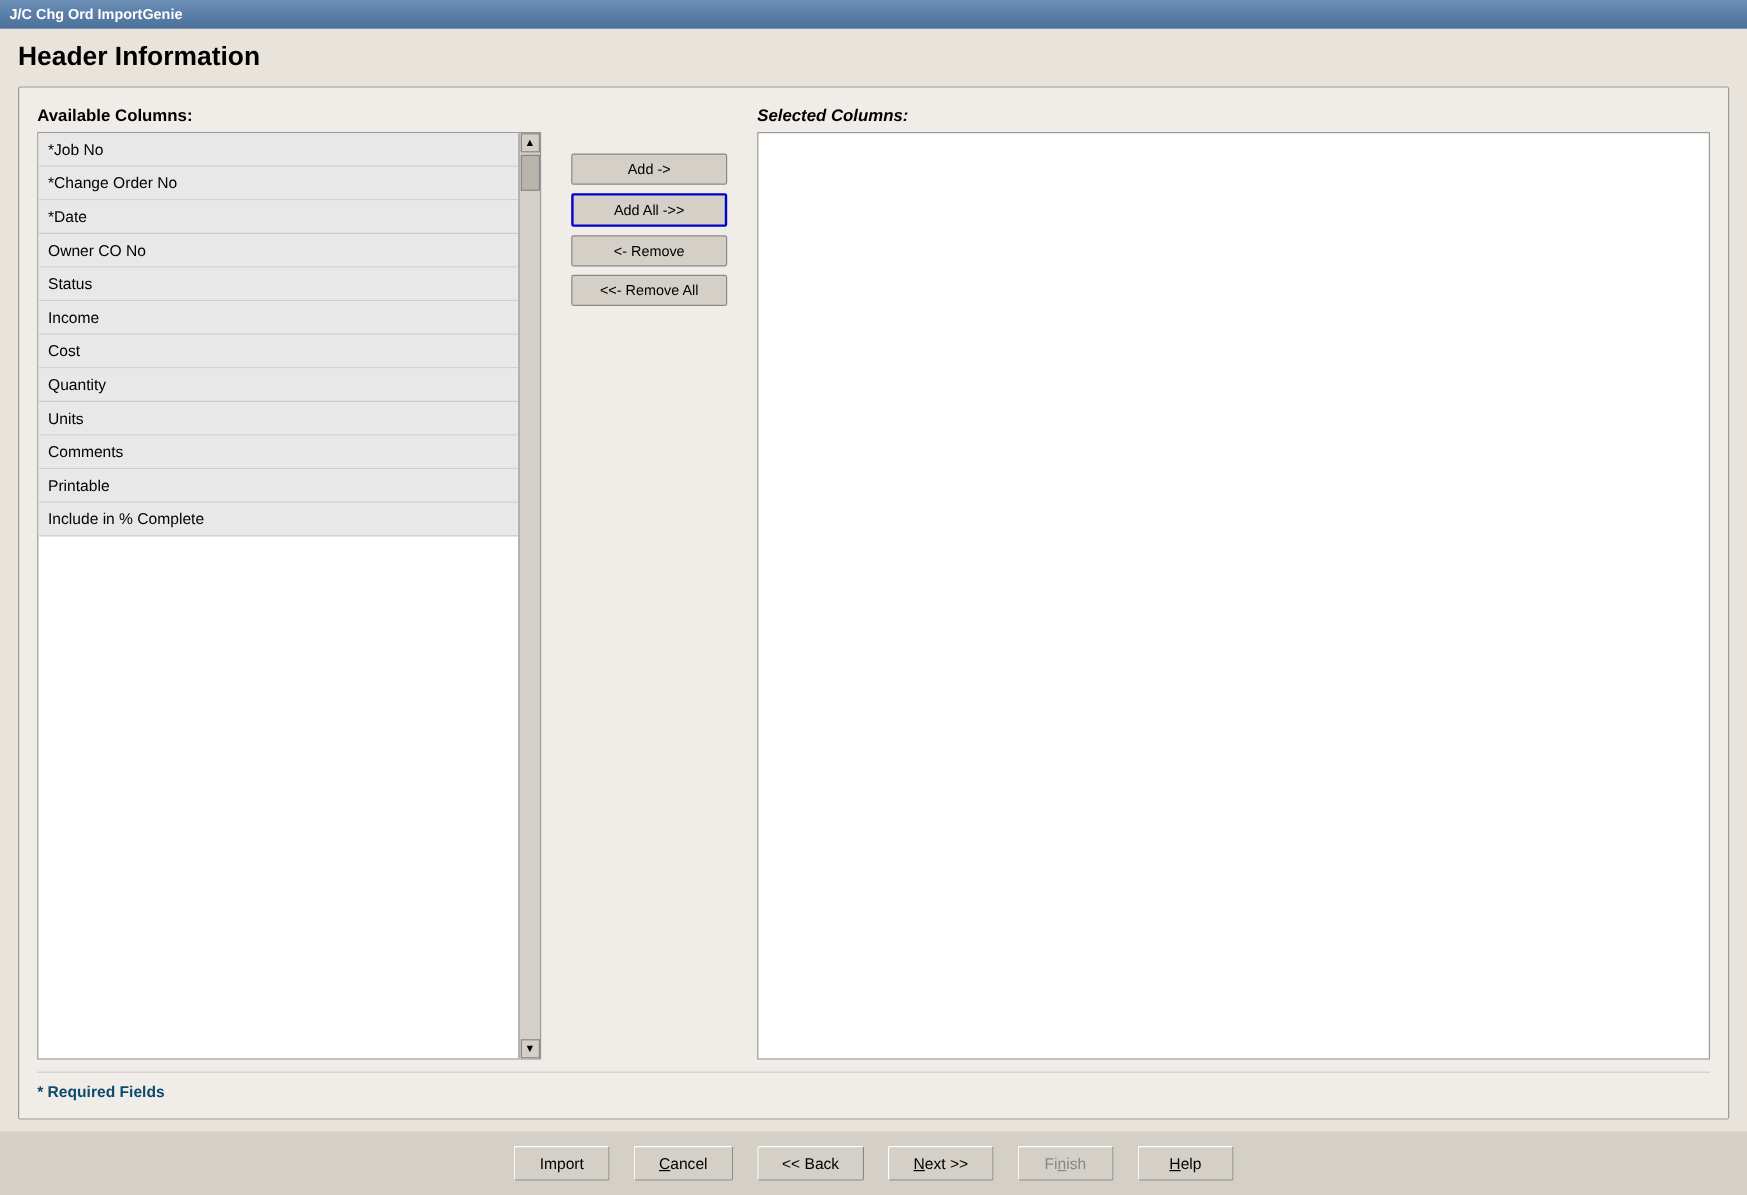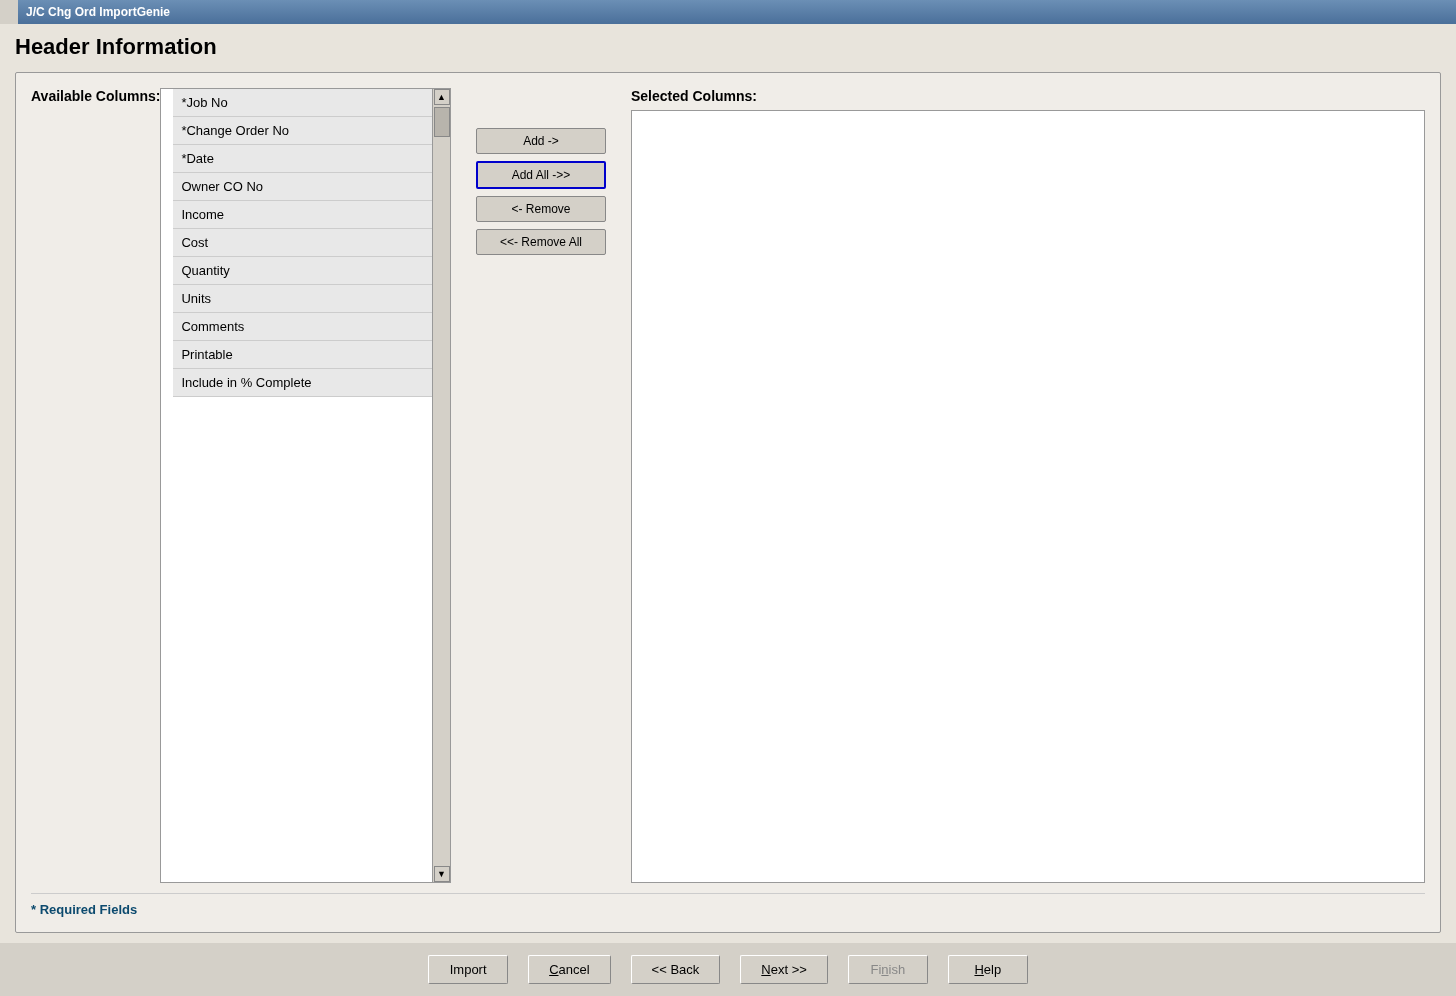--- a/index.html
+++ b/index.html
@@ -20,21 +20,20 @@
 
     .title-bar {
       background: linear-gradient(to bottom, #6b8fb5, #4a6f9a);
       color: white;
       padding: 4px 8px;
       font-size: 12px;
       font-weight: bold;
       height: 24px;
       display: flex;
       align-items: center;
-      margin-left: 18px;
     }
 
     .main-container {
       flex: 1;
       background: #e8e4dc;
       display: flex;
       flex-direction: column;
       padding: 10px 15px;
     }
 
@@ -56,37 +55,36 @@
     }
 
     .columns-area {
       display: flex;
       flex: 1;
       gap: 10px;
     }
 
     .available-section {
       display: flex;
-      flex-direction: row;
+      flex-direction: column;
       width: 420px;
     }
 
     .section-label {
       font-weight: bold;
       font-size: 14px;
       margin-bottom: 6px;
       color: #000;
     }
 
     .list-container {
       display: flex;
       flex: 1;
       border: 1px solid #999;
       background: white;
-      padding-left: 12px;
     }
 
     .list-items {
       flex: 1;
       overflow-y: auto;
     }
 
     .list-item {
       padding: 6px 8px;
       border-bottom: 1px solid #ccc;
@@ -147,20 +145,21 @@
     }
 
     .action-btn.focused {
       border: 2px solid #0000cc;
     }
 
     .selected-section {
       display: flex;
       flex-direction: column;
       flex: 1;
+      font-style: italic;
     }
 
     .selected-list-container {
       flex: 1;
       border: 1px solid #999;
       background: white;
     }
 
     .required-note {
       font-weight: bold;
@@ -218,20 +217,21 @@
 
       <div class="available-section">
         <div class="section-label">Available Columns:</div>
         <div class="list-container">
           <div class="list-items">
 
           <div class="list-item">*Job No</div>
               <div class="list-item">*Change Order No</div>
               <div class="list-item">*Date</div>
               <div class="list-item">Owner CO No</div>
+              <div class="list-item">Status</div>
               <div class="list-item">Income</div>
               <div class="list-item">Cost</div>
               <div class="list-item">Quantity</div>
               <div class="list-item">Units</div>
               <div class="list-item">Comments</div>
               <div class="list-item">Printable</div>
               <div class="list-item">Include in % Complete</div>
             </div>
           <div class="scrollbar-track">
             <div class="scrollbar-btn">▲</div>

